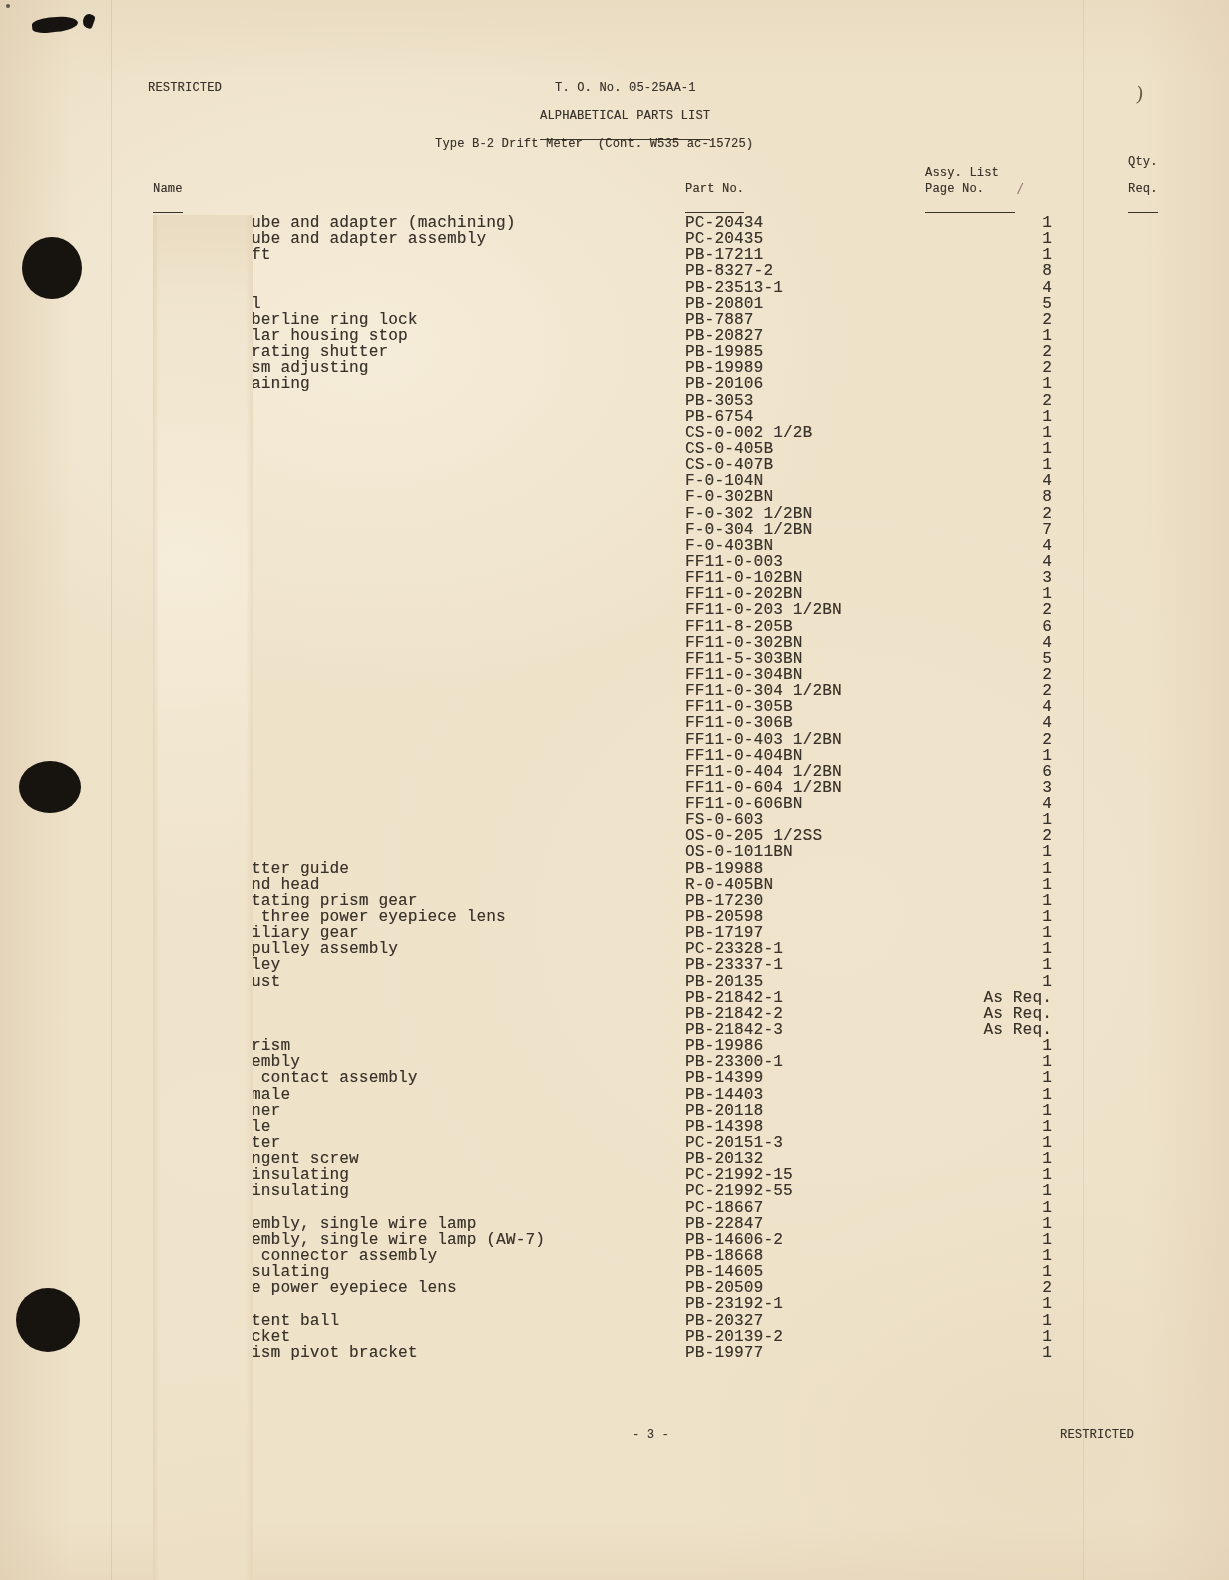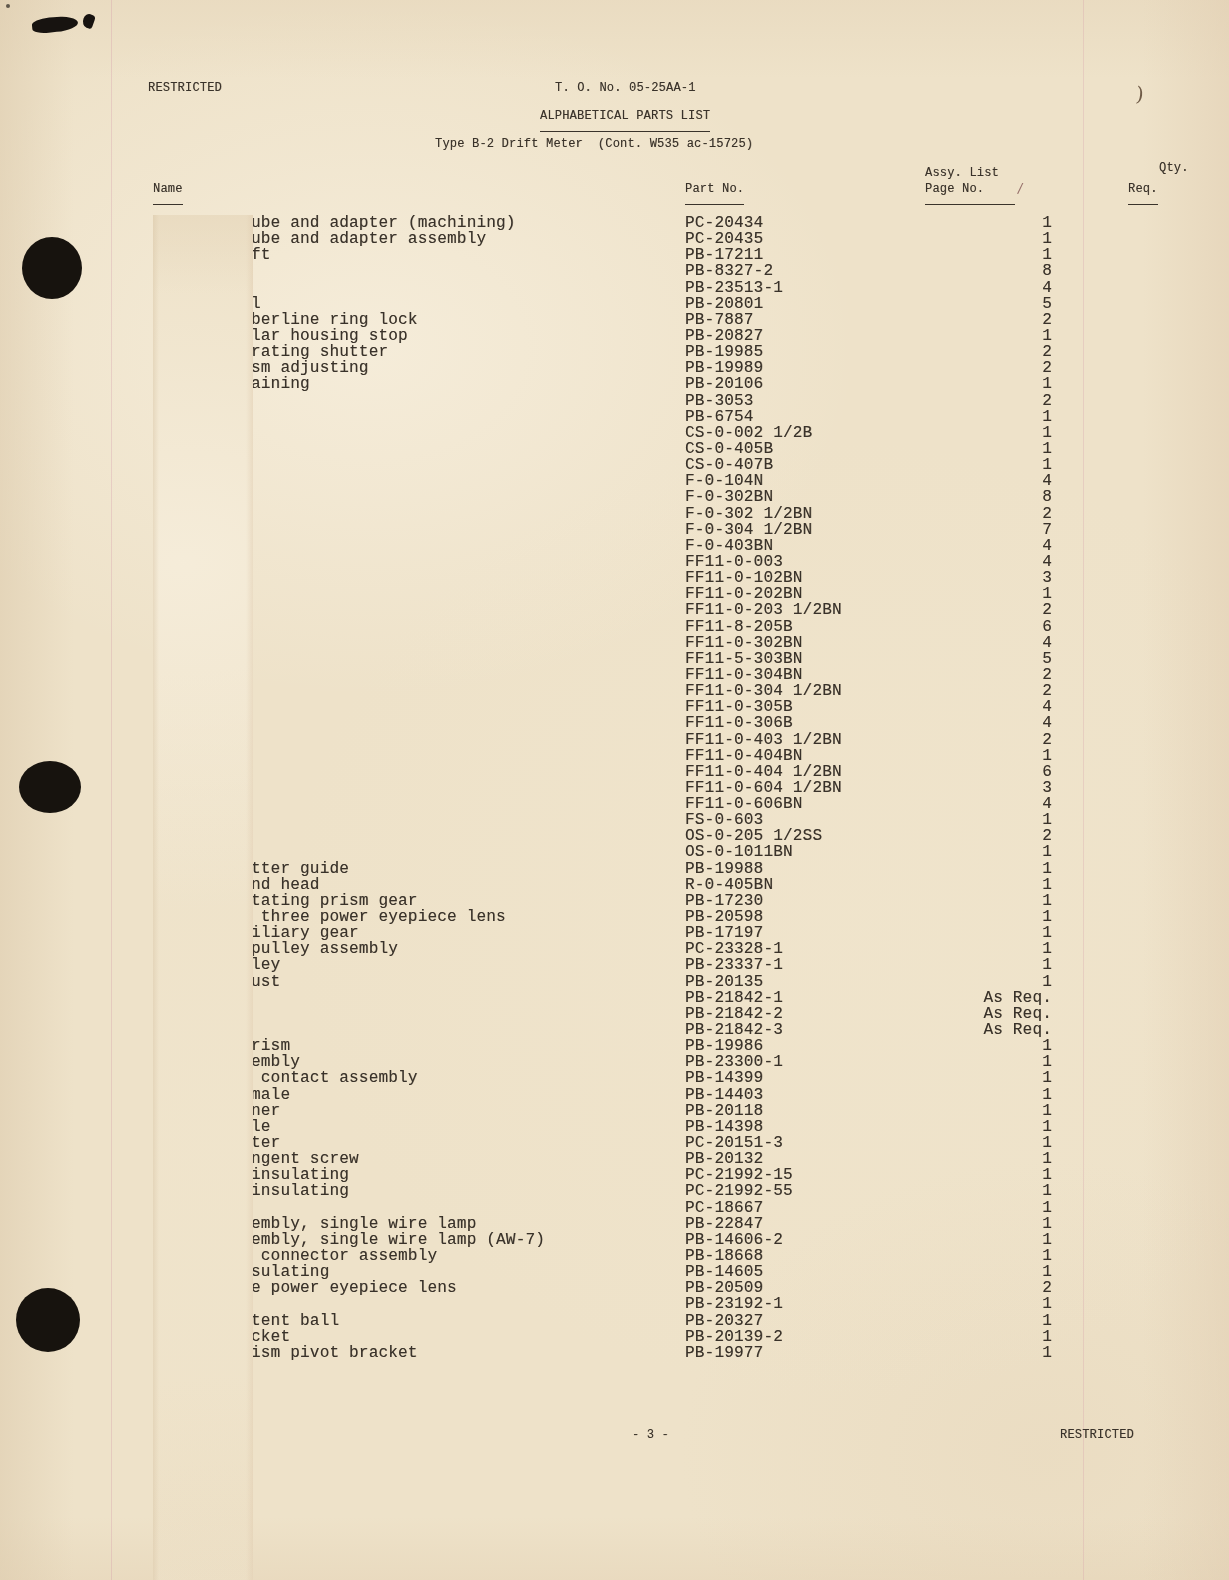--- a/index.html
+++ b/index.html
@@ -16,21 +16,21 @@
       radial-gradient(ellipse 700px 500px at 30% 22%, rgba(250,243,228,.6), rgba(250,243,228,0) 70%),
       radial-gradient(ellipse 800px 700px at 68% 58%, rgba(241,230,206,.5), rgba(241,230,206,0) 70%),
       radial-gradient(ellipse 520px 420px at 85% 92%, rgba(231,215,187,.5), rgba(231,215,187,0) 70%);
     color:#39322a;
   }
   .t{
     position:absolute;white-space:pre;
     font-size:12px;line-height:16px;letter-spacing:.2px;
     text-shadow:.3px .3px .3px rgba(60,48,36,.45);
   }
-  .u{border-bottom:1.6px solid #3a332b;padding-bottom:7px;display:inline-block;}
+  .u{border-bottom:1.6px solid #3a332b;padding-bottom:15px;display:inline-block;}
   .u-wide{width:90px;}
   
   .rows{position:absolute;left:153px;top:215px;width:999px;}
   .row{display:flex;height:16.15px;line-height:16.15px;font-size:16px;letter-spacing:.2px;white-space:pre;
        text-shadow:.3px .3px .3px rgba(60,48,36,.45);}
   .c{display:block;overflow:visible;}
   .c.name{width:532px;}
   .c.part{width:218px;}
   .c.page{width:100px;text-align:center;}
   .c.qty{width:149px;text-align:right;}
@@ -66,21 +66,21 @@
   <div class="pen paren">)</div>
   <div class="pen slash">/</div>
 
   <div class="t" style="left:148px;top:80px;">RESTRICTED</div>
   <div class="t" style="left:555px;top:80px;">T. O. No. 05-25AA-1</div>
   <div class="t" style="left:540px;top:108px;"><span class="u">ALPHABETICAL PARTS LIST</span></div>
   <div class="t" style="left:435px;top:136px;">Type B-2 Drift Meter  (Cont. W535 ac-15725)</div>
 
   <div>
     <div class="t" style="left:925px;top:165px;text-align:center;">Assy. List</div>
-    <div class="t" style="left:1128px;top:160px;margin-left:31px;">Qty.</div>
+    <div class="t" style="left:1128px;top:154px;">Qty.</div>
     <div class="t" style="left:153px;top:181px;"><span class="u">Name</span></div>
     <div class="t" style="left:685px;top:181px;"><span class="u">Part No.</span></div>
     <div class="t" style="left:925px;top:181px;"><span class="u u-wide">Page No.</span></div>
     <div class="t" style="left:1128px;top:181px;"><span class="u">Req.</span></div>
 
     <div class="rows">
         <div class="row">
       <span class="c name">Rotating tube and adapter (machining)</span>
       <span class="c part">PC-20434</span>
       <span class="c page">2</span>

